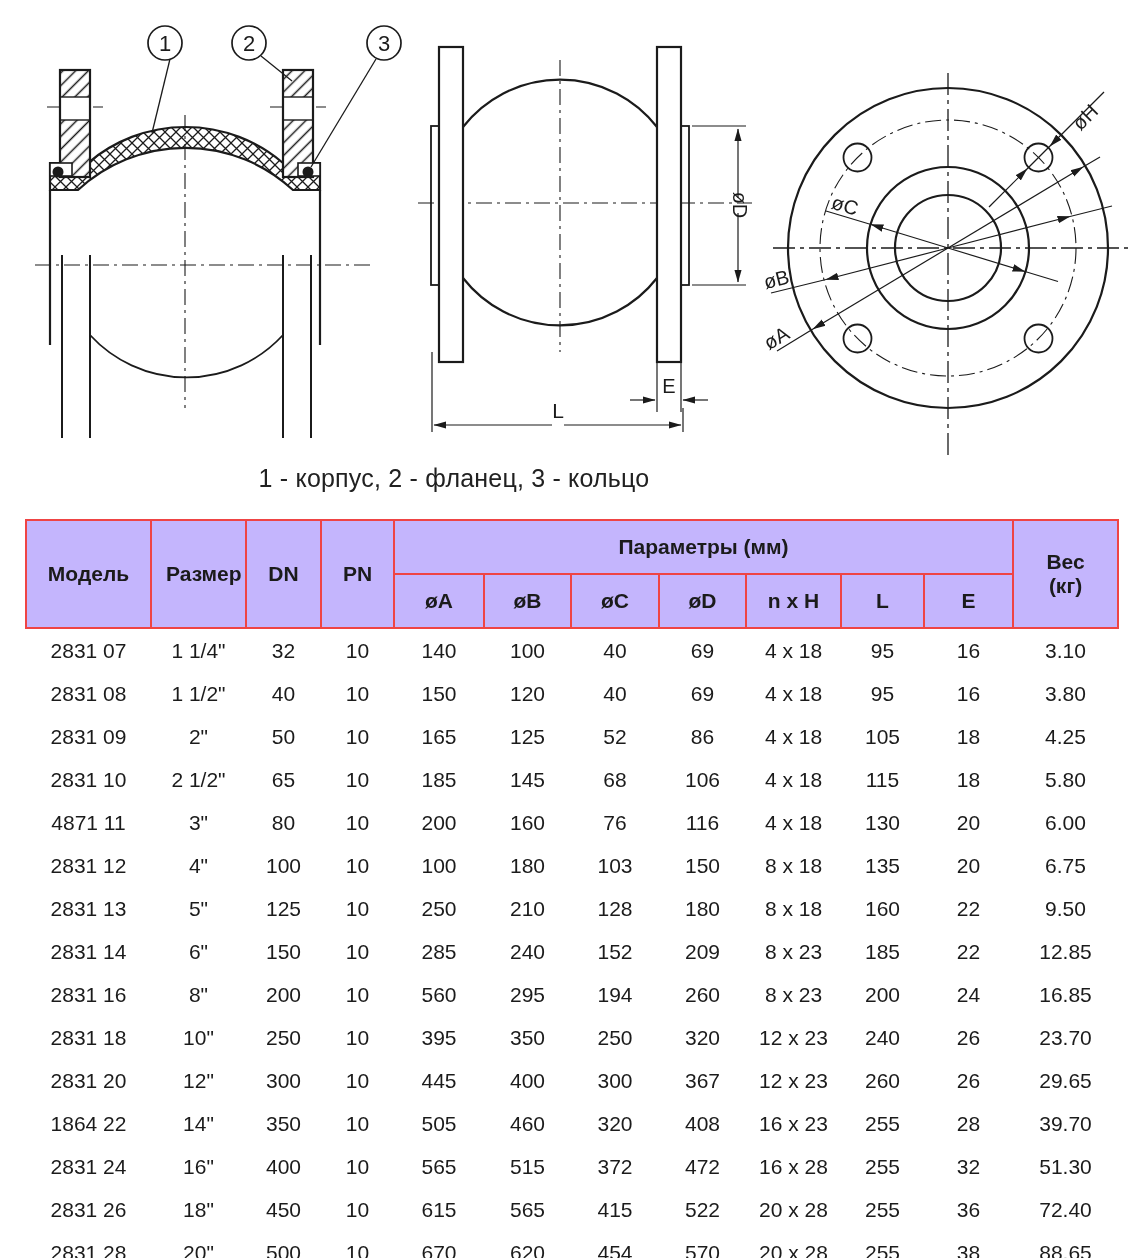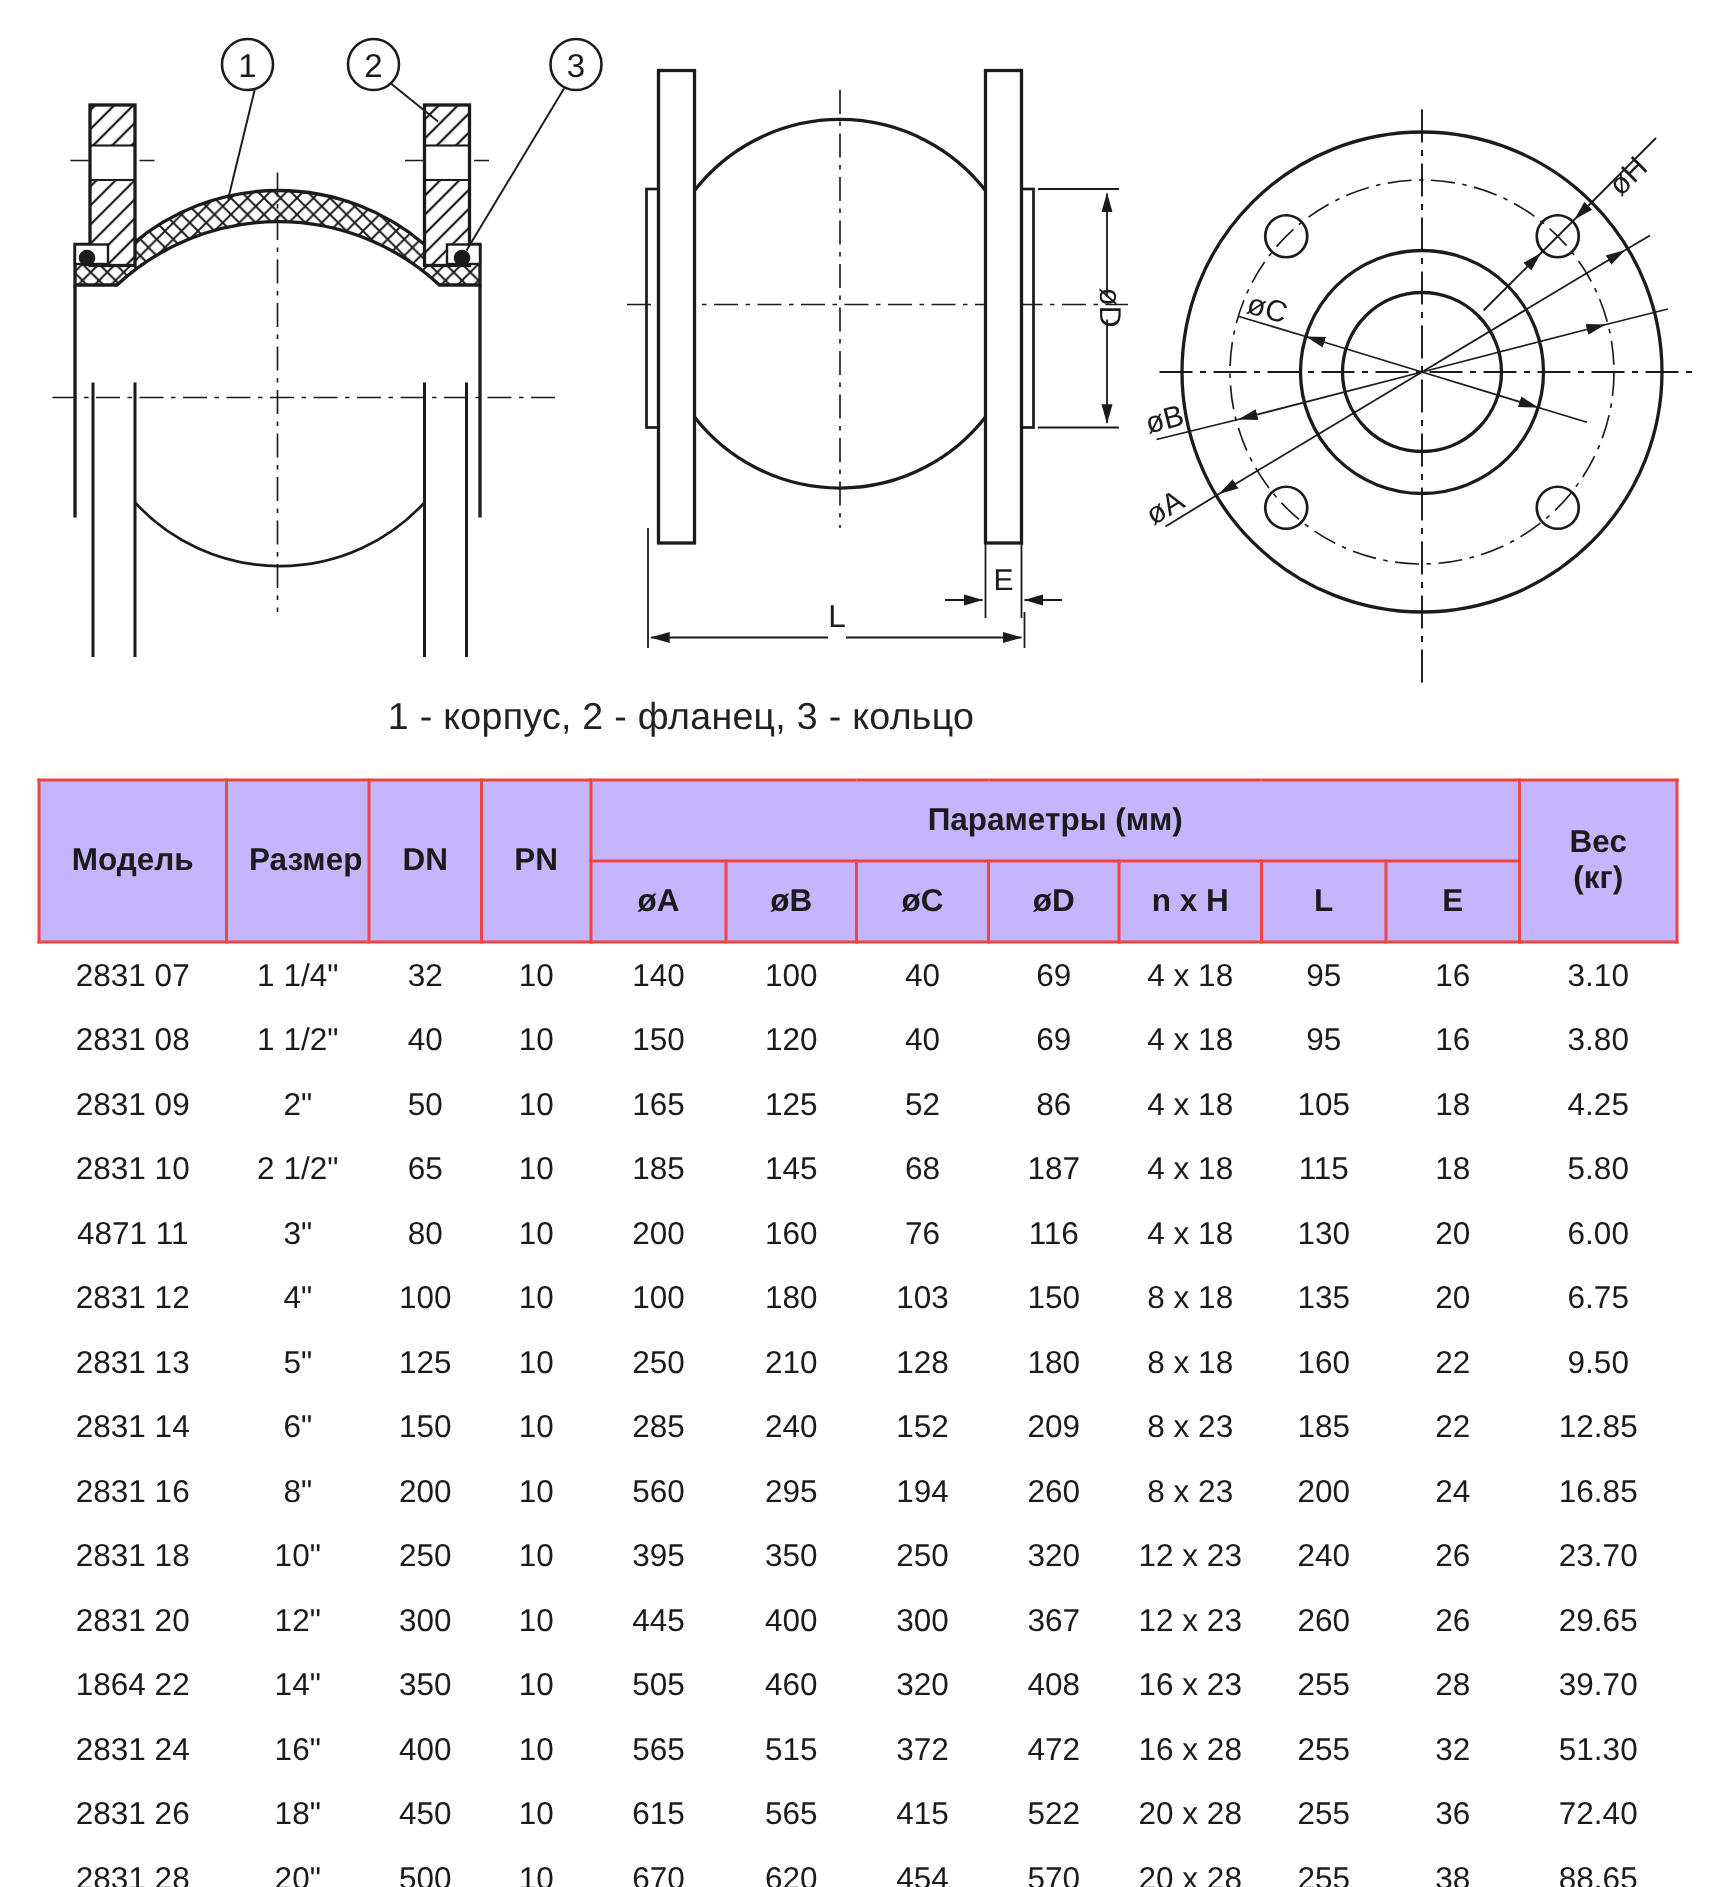--- a/index.html
+++ b/index.html
@@ -231,21 +231,21 @@
         <td>4.25</td>
       </tr>
       <tr>
         <td>2831 10</td>
         <td>2 1/2"</td>
         <td>65</td>
         <td>10</td>
         <td>185</td>
         <td>145</td>
         <td>68</td>
-        <td>187</td>
+        <td>106</td>
         <td>4 x 18</td>
         <td>115</td>
         <td>18</td>
         <td>5.80</td>
       </tr>
       <tr>
         <td>4871 11</td>
         <td>3"</td>
         <td>80</td>
         <td>10</td>

